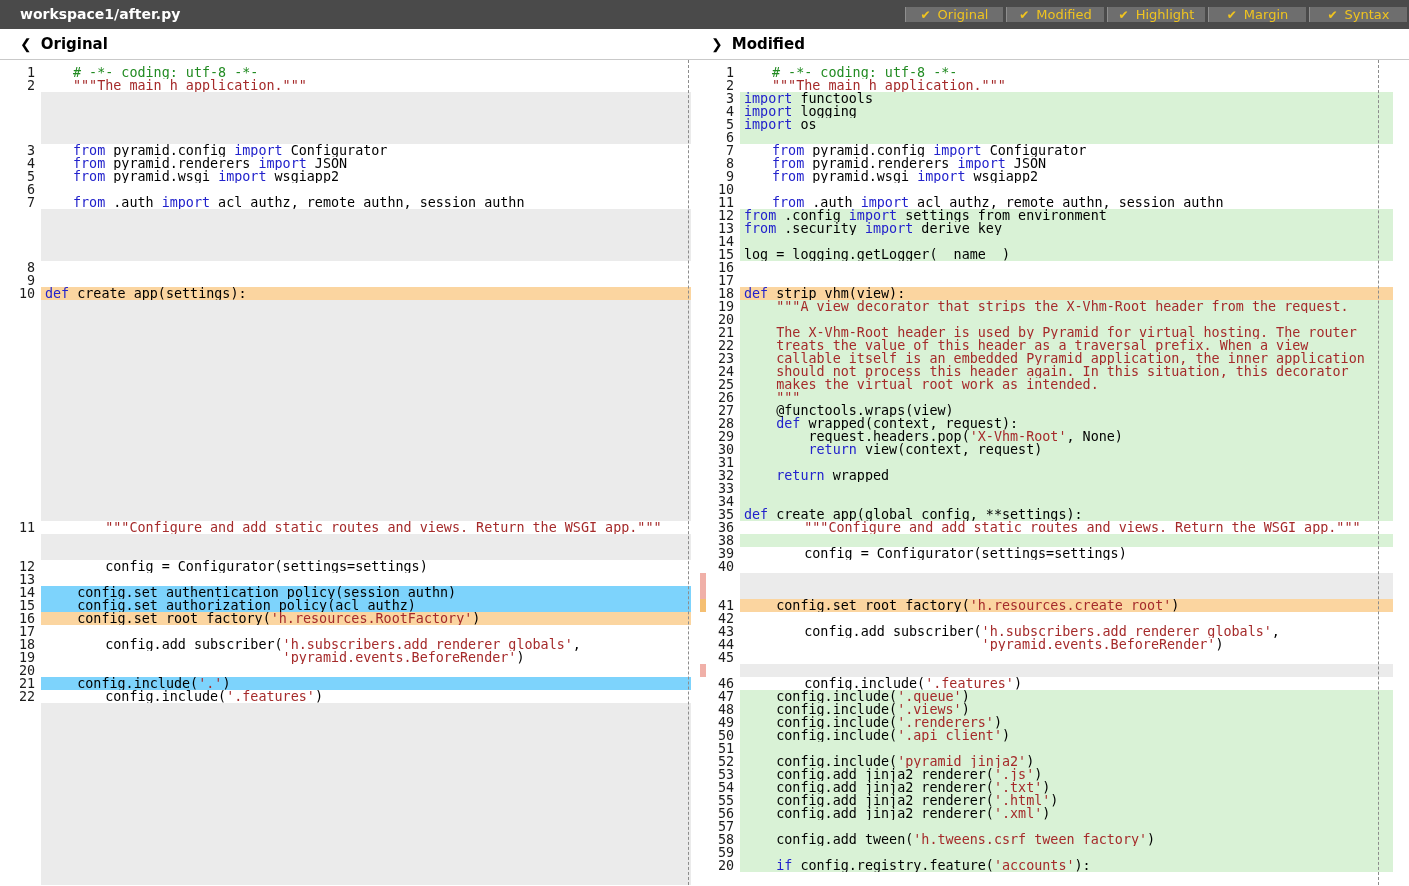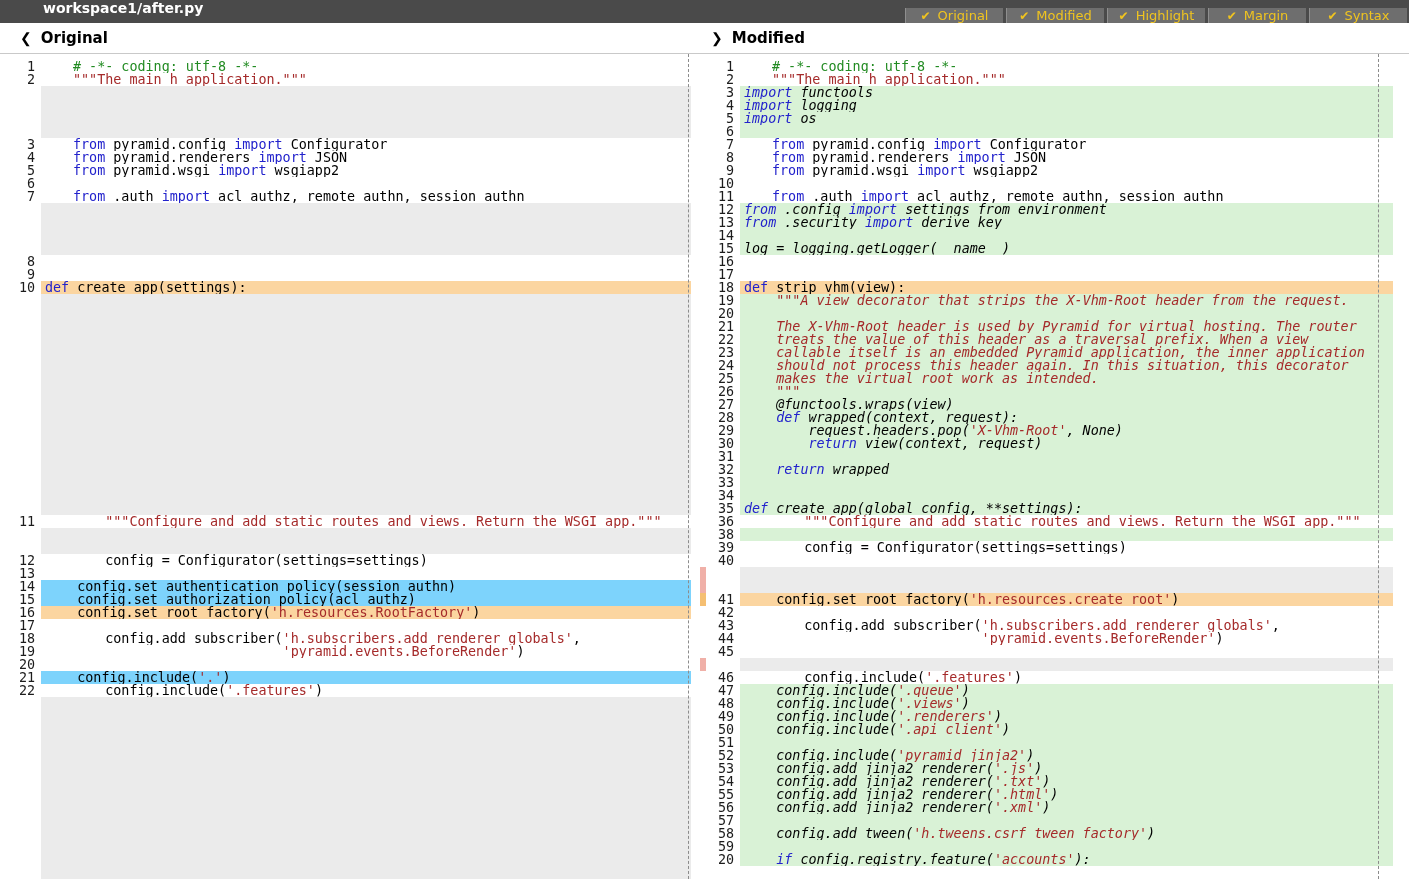--- a/index.html
+++ b/index.html
@@ -1,19 +1,19 @@
 <!DOCTYPE html>
 <html><head>
 <meta charset="utf-8">
 <style>
   html,body{margin:0;padding:0;background:#fff;}
   .app{position:relative;width:1409px;height:886px;background:#ffffff;overflow:hidden;
        font-family:"DejaVu Sans","Liberation Sans",sans-serif;}
   
-  .titlebar{height:23px;background:#4a4a4a;display:flex;align-items:flex-end;padding-left:23px;}
+  .titlebar{height:29px;background:#4a4a4a;display:flex;align-items:center;}
   .title-notch{width:10px;background:#3a3a3a;}
   .win-title{color:#ffffff;font-weight:bold;font-size:14px;line-height:29px;padding-left:10px;white-space:nowrap;}
   .toolbar{margin-left:auto;display:flex;align-items:stretch;padding-right:2px;}
   .tb-btn{width:98px;margin-left:3px;background:#6e6e6e;border:none;border-left:1px solid #8f8f8f;
           color:#f0c41f;font-size:13px;font-family:inherit;display:flex;align-items:center;
           justify-content:center;gap:7px;cursor:pointer;padding:0;}
   .tb-check{font-size:12px;line-height:1;}
   
   .pane-headers{height:30px;border-bottom:1px solid #c9c9c9;display:flex;background:#ffffff;align-items:center;}
   .pane-header{display:flex;align-items:center;gap:9px;font-weight:bold;font-size:15px;color:#000;}
@@ -34,21 +34,21 @@
   .pane-left .strip{width:7px;}
   .pane-right .strip{width:6px;}
   .mk-removed{background:#f0b0a8;}
   .mk-changed{background:#f5bf72;}
   .gut{flex:0 0 34px;box-sizing:border-box;padding-right:6px;text-align:right;
        font-family:"DejaVu Sans Mono","Liberation Mono",monospace;font-size:13.4px;line-height:13px;color:#1c1c1c;}
   .code{box-sizing:border-box;padding-left:4px;white-space:pre;overflow:hidden;
         font-family:"DejaVu Sans Mono","Liberation Mono",monospace;font-size:13.4px;line-height:13px;color:#000;}
   .pane-left .code{width:650px;}
   .pane-right .code{width:653px;}
-  .bg-added{background:#d9f2d6;font-style:italic;}
+  .bg-added{background:#d9f2d6;}
   .bg-removed{background:#7dd3fc;}
   .bg-changed{background:#fbd5a0;}
   .bg-filler{background:#ebebeb;}
   .bg-none{background:transparent;margin-left:28px;}
   .tk-k{color:#2222cc;}
   .tk-s{color:#a52a2a;}
   .tk-c{color:#228b22;}
   .tk-p{color:#000000;}
   .margin-line{position:absolute;top:0;bottom:0;width:0;border-left:1px dashed #8c8c8c;}
   .pane-left .margin-line{left:688px;}

